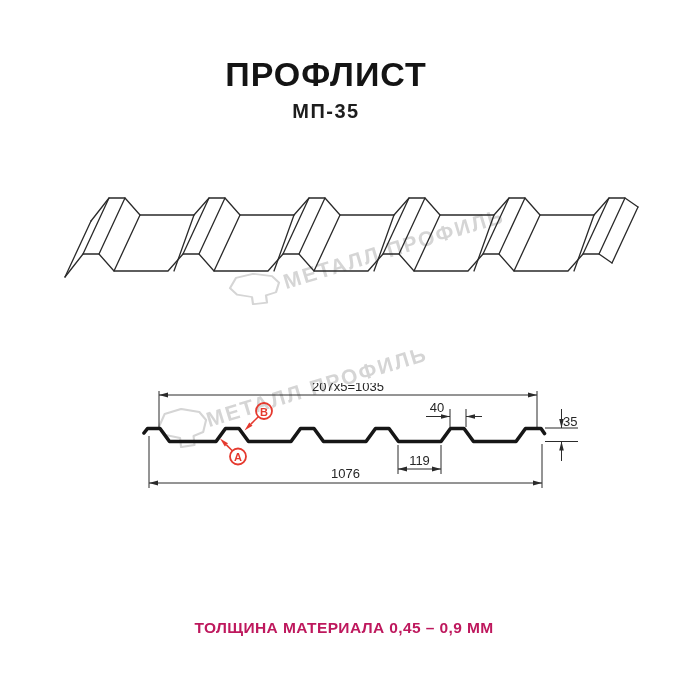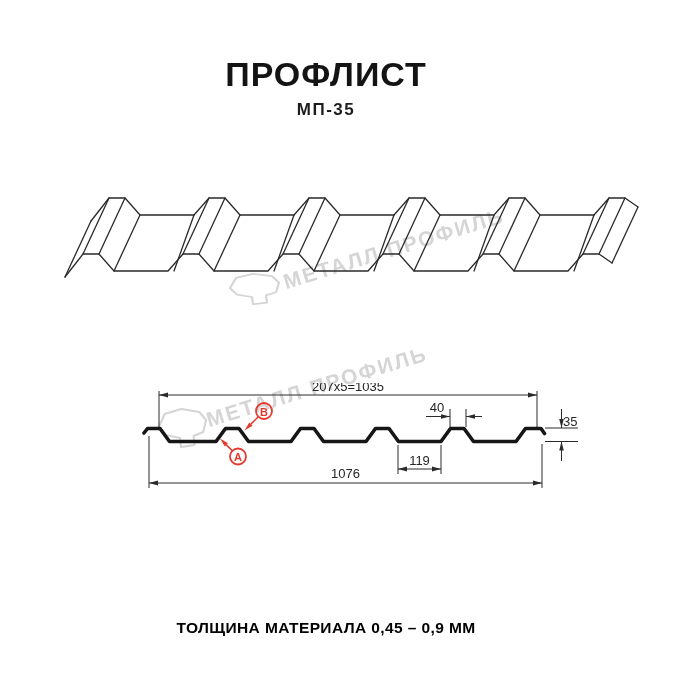--- a/index.html
+++ b/index.html
@@ -1,22 +1,22 @@
 <!DOCTYPE html>
 <html><head>
 <meta charset="utf-8">
 <style>
   html,body{margin:0;padding:0;}
   body{width:700px;height:700px;background:#ffffff;position:relative;overflow:hidden;
        font-family:"Liberation Sans", sans-serif;}
   .abs{position:absolute;}
   .center-text{left:0;width:652px;text-align:center;}
   .title{top:55px;font-size:34px;font-weight:700;letter-spacing:1px;color:#141414;}
-  .subtitle{top:100px;font-size:17px;font-weight:700;letter-spacing:1.5px;color:#1d1d1d;}
-  .footer{top:619px;font-size:15.5px;font-weight:700;letter-spacing:.4px;color:#000000;}
+  .subtitle{top:100px;font-size:20px;font-weight:700;letter-spacing:1.5px;color:#1d1d1d;}
+  .footer{top:619px;font-size:15.5px;font-weight:700;letter-spacing:.4px;color:#be185d;margin-left:18px;}
   .wm-text{font-size:21px;font-weight:700;letter-spacing:2px;color:#d5d5d5;white-space:nowrap;
            transform:rotate(-17deg);transform-origin:0 100%;height:21px;line-height:21px;}
   .wm-logo{stroke:#d5d5d5;stroke-width:2.2;fill:none;stroke-linejoin:round;}
   svg{display:block;}
   .draw3d{stroke:#2a2a2a;stroke-width:1.3;fill:none;stroke-linejoin:round;stroke-linecap:round;}
   .profile{stroke:#161616;stroke-width:3.6;fill:none;stroke-linejoin:round;stroke-linecap:round;}
   .dim{stroke:#2b2b2b;stroke-width:1;fill:none;}
   .ah{fill:#2b2b2b;stroke:none;}
   .dimtxt{fill:#262626;font-family:"Liberation Sans",sans-serif;font-size:13px;}
   .red-ln{stroke:#e5392e;stroke-width:1.5;fill:none;}

